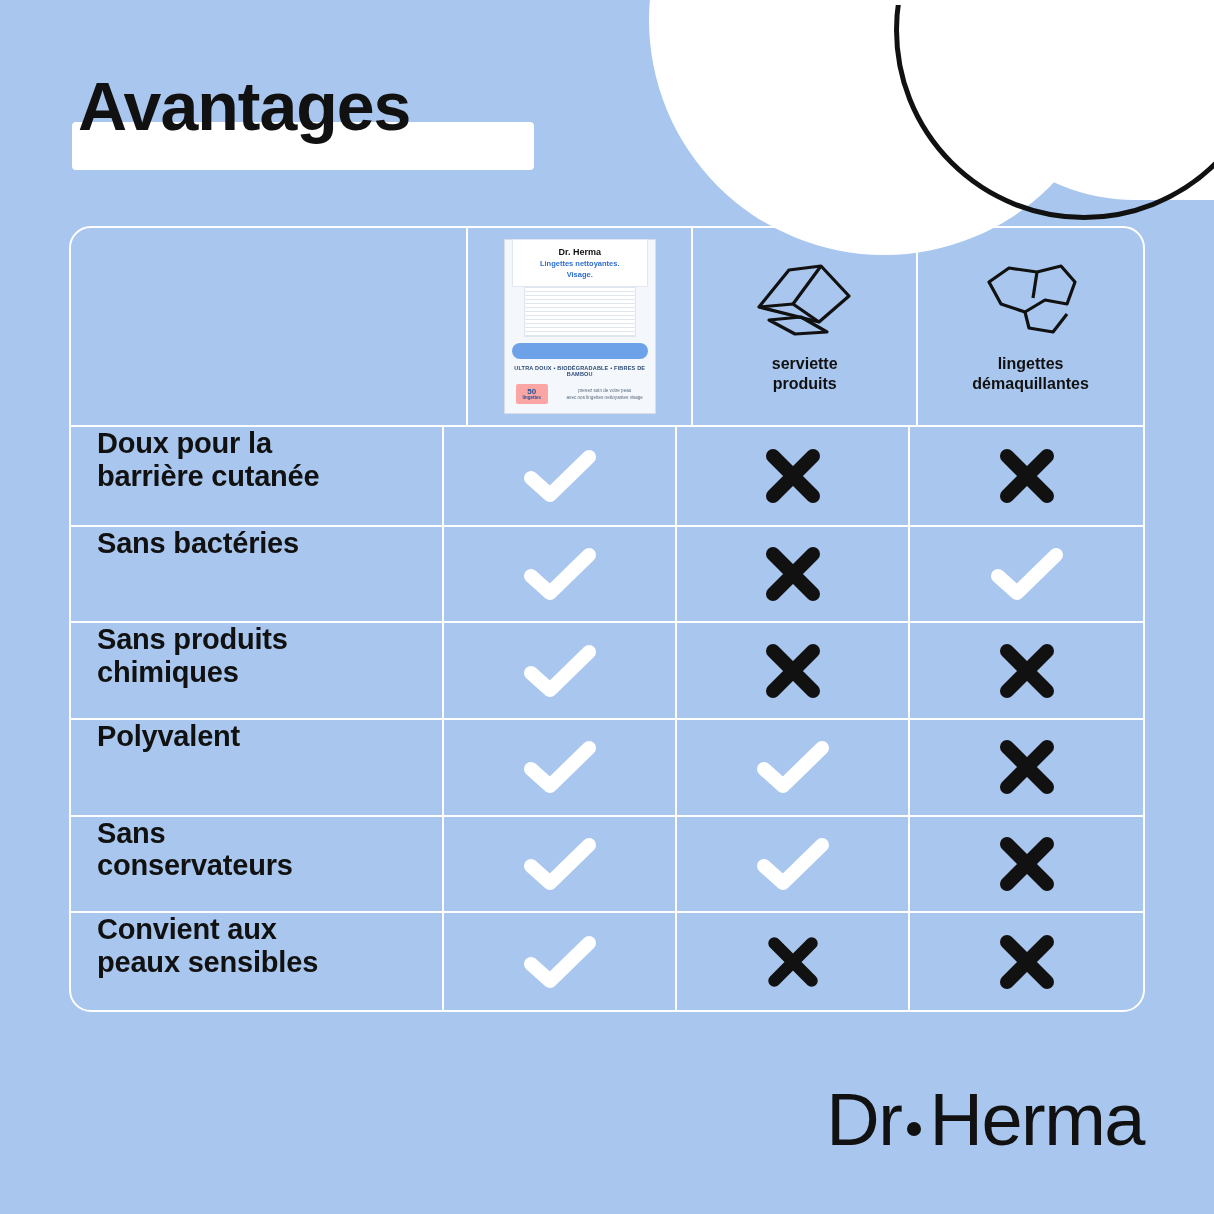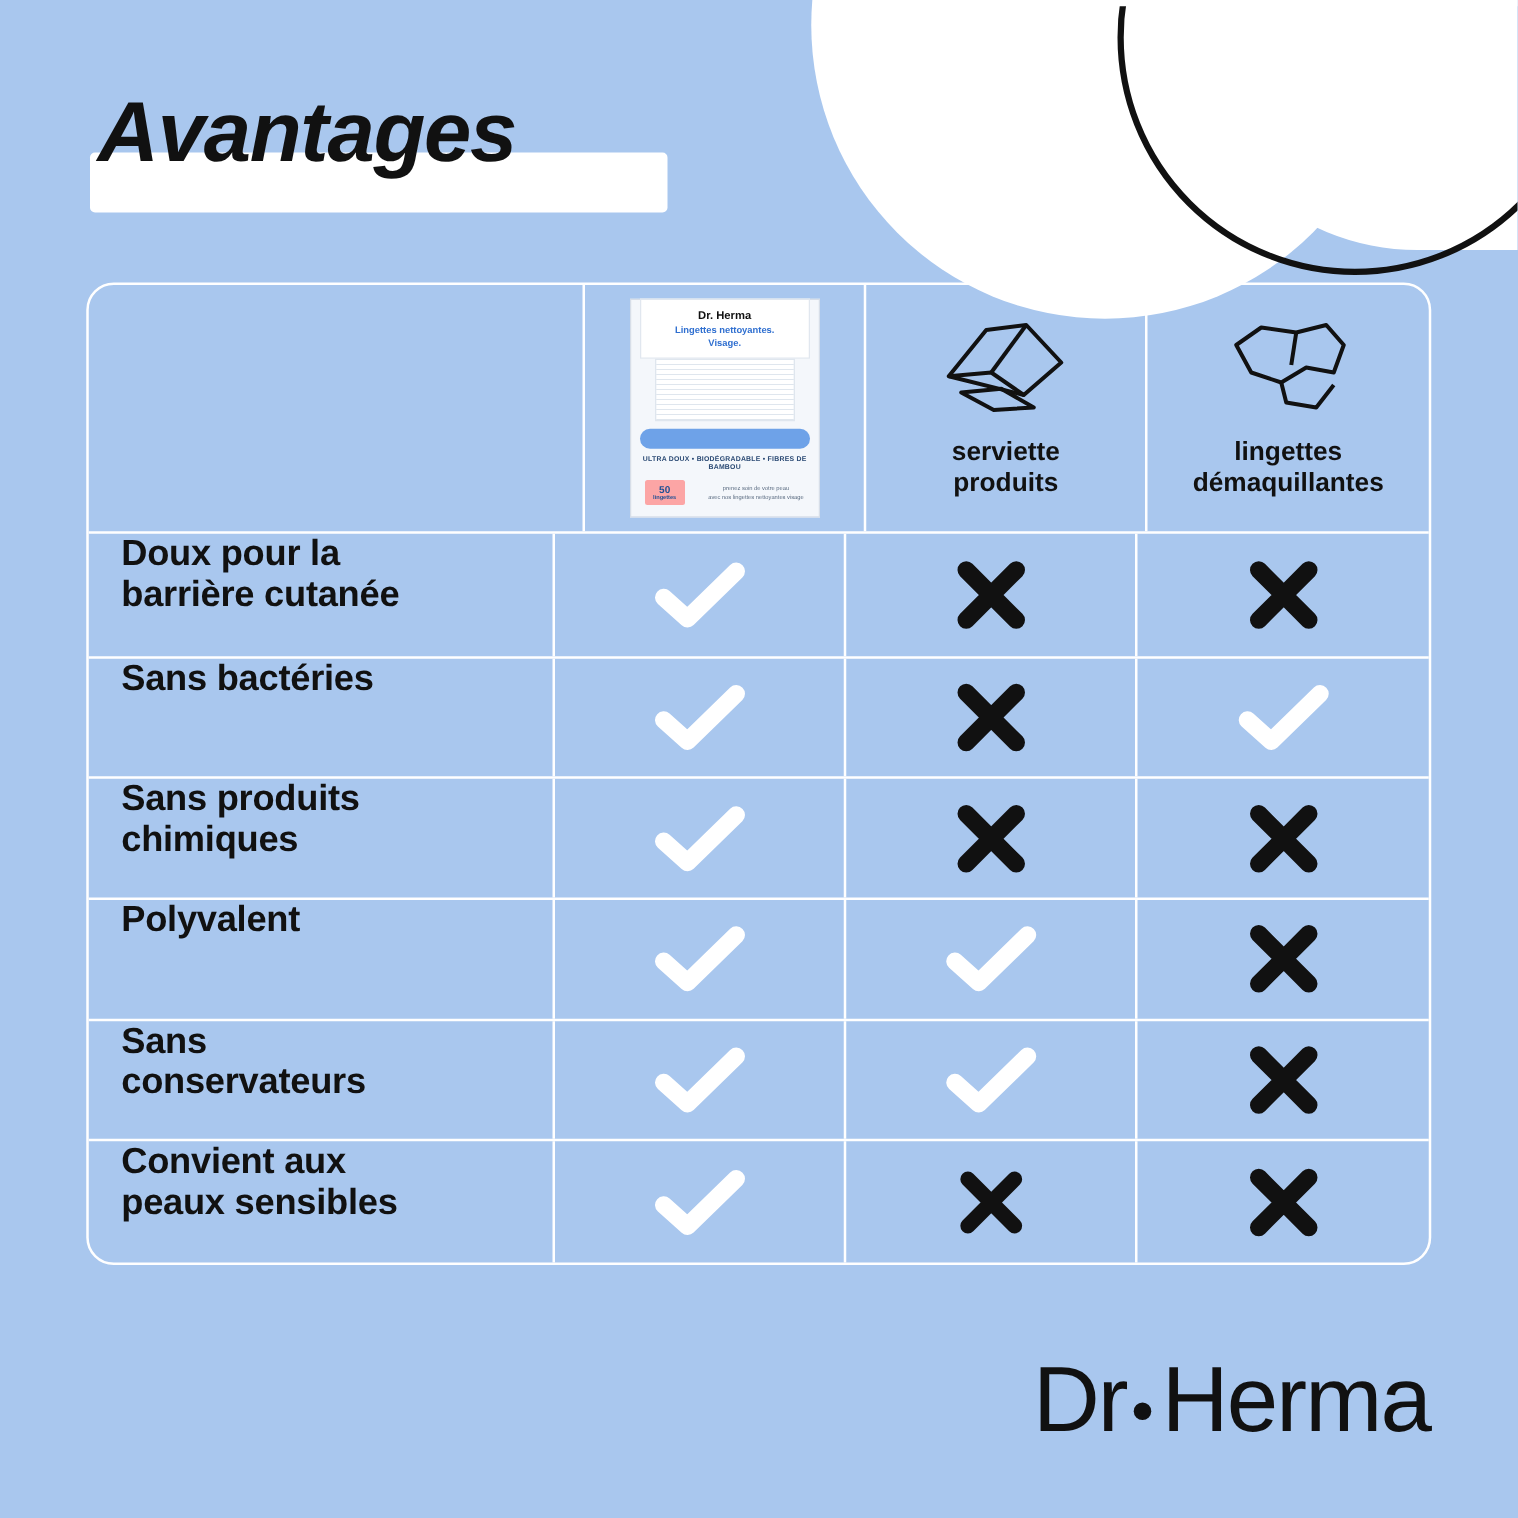--- a/index.html
+++ b/index.html
@@ -55,21 +55,20 @@
     width: 420px;
     height: 10px;
     background: #ffffff;
   }
 
   
   .title-wrap {
     position: absolute;
     top: 72px;
     left: 78px;
-    font-style: italic;
   }
   .title-bar {
     position: absolute;
     left: -6px;
     top: 50px;
     width: 462px;
     height: 48px;
     background: #ffffff;
     border-radius: 4px;
   }
@@ -127,21 +126,21 @@
 
   .label-text {
     font-size: 29px;
     font-weight: bold;
     color: #111111;
     line-height: 1.12;
     letter-spacing: -0.2px;
   }
 
   .col-head {
-    font-size: 21px;
+    font-size: 16px;
     font-weight: bold;
     color: #111111;
     text-align: center;
     line-height: 1.2;
     margin-top: 12px;
   }
   .head-inner {
     display: flex;
     flex-direction: column;
     align-items: center;

